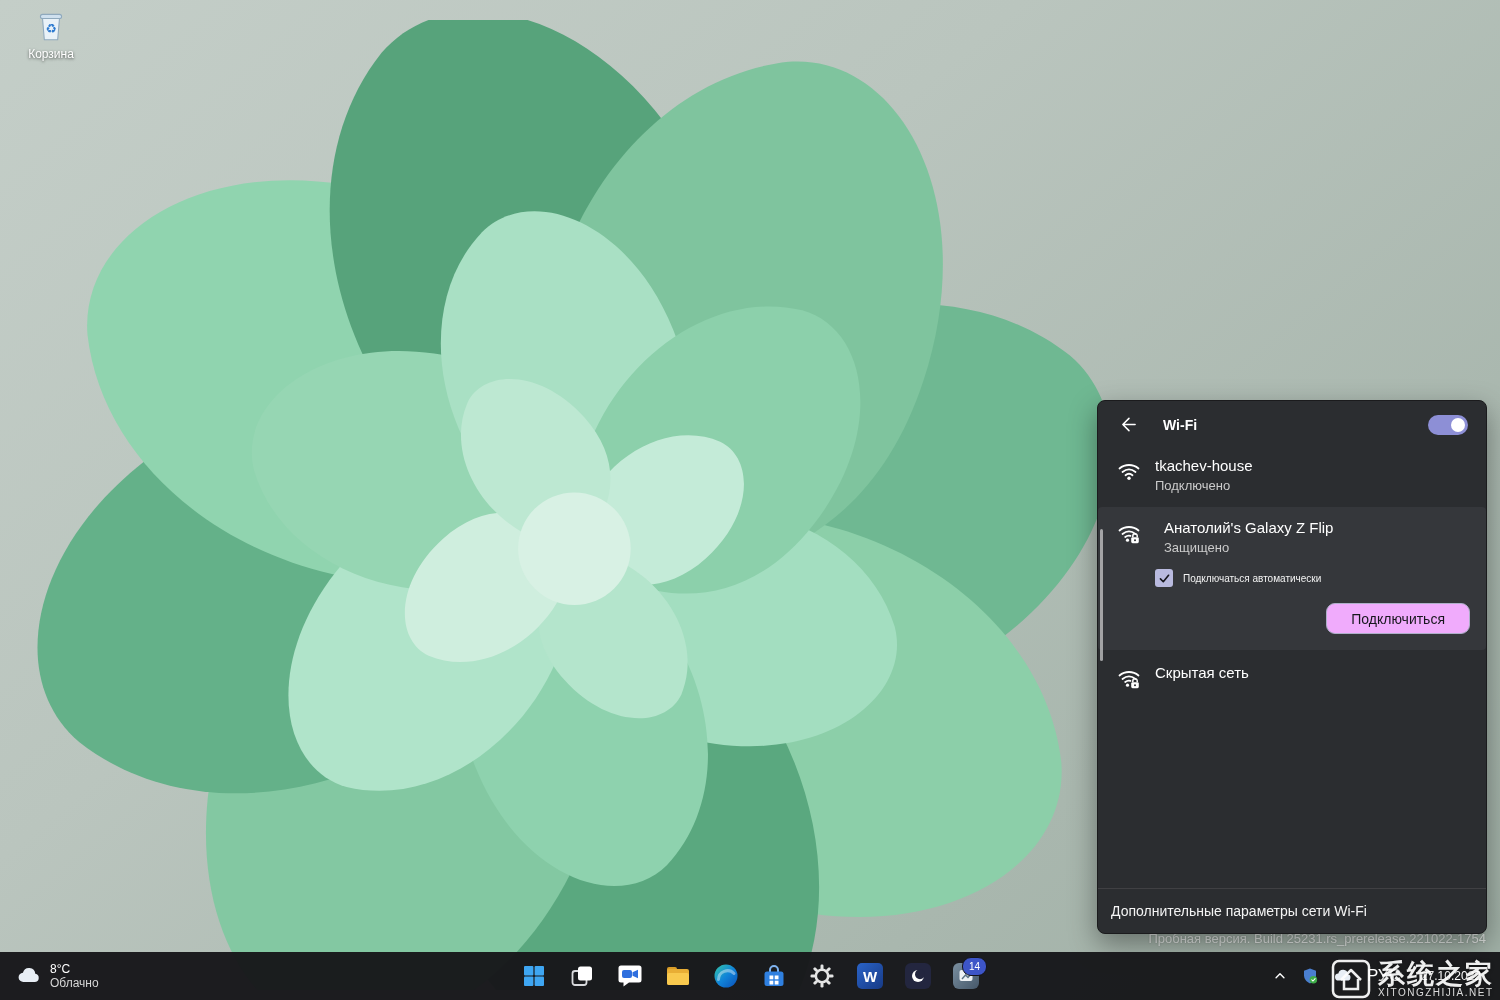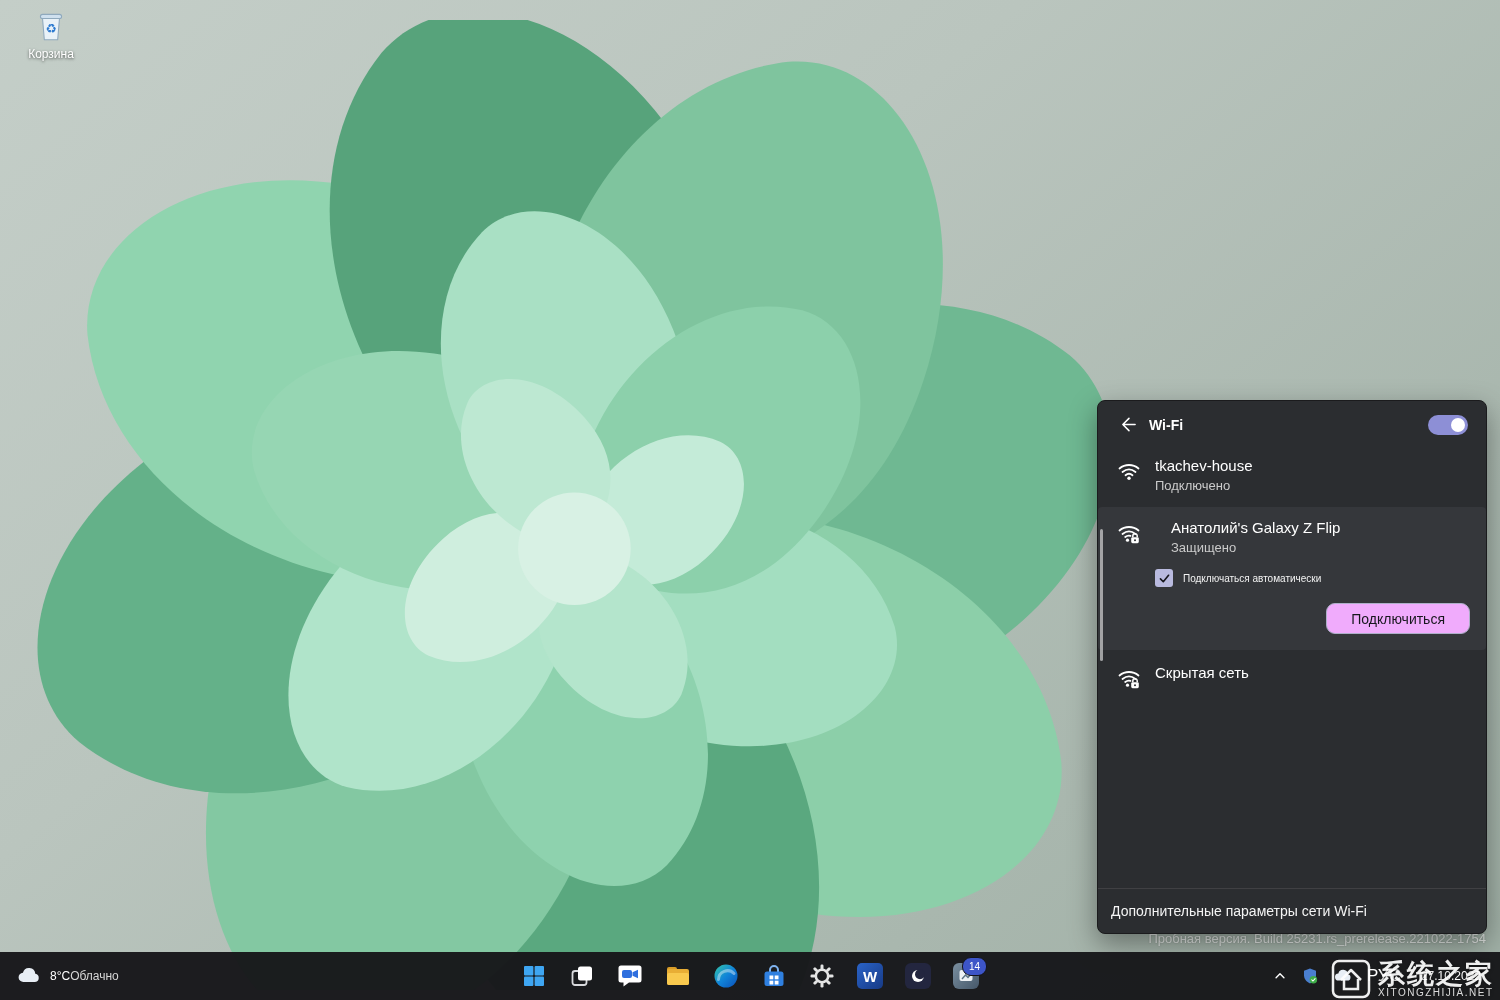--- a/index.html
+++ b/index.html
@@ -15,31 +15,31 @@
 
   
   .recycle-bin{position:absolute;left:10px;top:8px;width:82px;display:flex;flex-direction:column;align-items:center;gap:3px;cursor:default;}
   .recycle-bin .label{font-size:12px;color:#fff;text-shadow:0 1px 3px rgba(0,0,0,.65);}
 
   
   .wifi-panel{position:absolute;left:1097px;top:400px;width:388px;height:532px;
     background:#2b2d30;border:1px solid #1b1b1d;border-radius:8px;
     box-shadow:0 10px 28px rgba(0,0,0,.38);color:#fff;
     display:flex;flex-direction:column;overflow:hidden;z-index:20;}
-  .panel-header{display:flex;align-items:center;gap:8px;padding:13px 18px 10px 18px;}
+  .panel-header{display:flex;align-items:center;gap:22px;padding:13px 18px 10px 18px;}
   .back-btn{background:none;border:none;color:#fff;cursor:pointer;padding:2px 4px;display:flex;align-items:center;}
   .panel-title{font-size:14px;font-weight:700;}
   .toggle{width:40px;height:20px;border-radius:10px;background:#8d8fd6;position:relative;margin-left:auto;cursor:pointer;}
   .toggle .knob{position:absolute;right:3px;top:3px;width:14px;height:14px;border-radius:50%;background:#fff;}
   .net-item{display:flex;align-items:flex-start;gap:14px;padding:11px 16px;margin:1px 3px;border-radius:4px;cursor:pointer;}
   .wifi-svg{width:24px;height:24px;flex:0 0 24px;margin-top:2px;}
   .net-name{font-size:15px;}
   .net-status{font-size:13px;color:#cbcbcb;margin-top:4px;}
   .net-expanded{background:#35373b;border-radius:4px;margin:2px 0;padding:0;display:block;cursor:default;}
-  .exp-head{display:flex;align-items:flex-start;gap:30px;padding:12px 16px 0 19px;}
+  .exp-head{display:flex;align-items:flex-start;gap:23px;padding:12px 16px 0 19px;}
   .auto-row{display:flex;align-items:center;gap:10px;margin:14px 0 0 57px;cursor:pointer;}
   .checkbox{width:18px;height:18px;border-radius:3px;background:#b9badf;display:flex;align-items:center;justify-content:center;flex:0 0 18px;}
   .auto-label{font-size:10px;color:#f2f2f2;}
   .connect-row{display:flex;justify-content:flex-end;padding:16px 16px 16px;}
   .connect-btn{background:#f0abfc;color:#17171d;border:1px solid #aeafc9;border-radius:9px;
     font-size:14px;font-family:inherit;padding:6px 24px;height:31px;cursor:pointer;}
   .scroll-indicator{position:absolute;left:2px;top:128px;width:3px;height:132px;background:rgba(255,255,255,.55);border-radius:2px;}
   .panel-spacer{flex:1;}
   .panel-footer{border-top:1px solid #404043;padding:14px 13px;font-size:14px;color:#f4f4f4;cursor:pointer;}
 
@@ -48,21 +48,21 @@
   .build-watermark{position:absolute;right:14px;top:931px;color:rgba(255,255,255,.72);font-size:13px;z-index:10;text-shadow:0 0 2px rgba(0,0,0,.25);}
   .site-watermark{position:absolute;right:6px;bottom:1px;z-index:60;display:flex;align-items:center;gap:7px;
     color:#fff;opacity:.93;text-shadow:0 0 4px rgba(0,0,0,.45);pointer-events:none;}
   .site-texts{display:flex;flex-direction:column;line-height:1.05;}
   .site-cn{font-size:27px;font-weight:700;letter-spacing:2px;}
   .site-en{font-size:10px;letter-spacing:1.5px;color:#e9e9e9;}
 
   
   .taskbar{position:absolute;left:0;right:0;bottom:0;height:48px;background:rgba(23,23,26,.97);z-index:30;}
   .tb-left{position:absolute;left:6px;top:0;height:48px;display:flex;align-items:center;gap:8px;padding:0 10px;border-radius:6px;cursor:pointer;}
-  .weather-texts{display:flex;flex-direction:row;line-height:1.2;}
+  .weather-texts{display:flex;flex-direction:column;line-height:1.2;}
   .weather-temp{font-size:12px;color:#fff;}
   .weather-cond{font-size:12px;color:#d6d6d6;}
   .tb-center{position:absolute;left:50%;top:4px;transform:translateX(-50%);display:flex;align-items:center;gap:8px;}
   .tb-btn{width:40px;height:40px;border-radius:6px;display:flex;align-items:center;justify-content:center;
     background:transparent;border:none;cursor:pointer;position:relative;padding:0;}
   .word-tile{width:26px;height:26px;border-radius:5px;background:linear-gradient(135deg,#2a63c8,#173a85);
     color:#fff;font-weight:700;font-size:15px;display:flex;align-items:center;justify-content:center;}
   .media-tile{width:26px;height:26px;border-radius:6px;background:#23263f;display:flex;align-items:center;justify-content:center;}
   .badge-tile{width:26px;height:26px;border-radius:6px;background:linear-gradient(135deg,#7a8fa0,#46586a);display:flex;align-items:center;justify-content:center;}
   .notif-badge{position:absolute;top:1px;right:-1px;min-width:17px;height:17px;border-radius:9px;background:#3d55c8;

